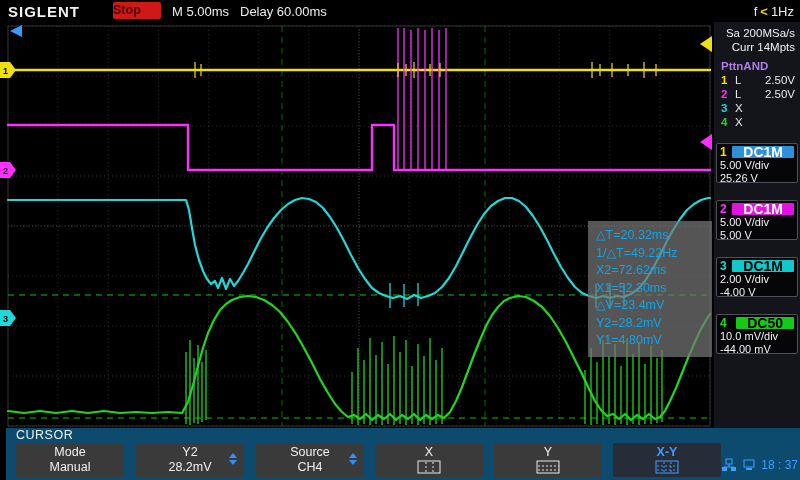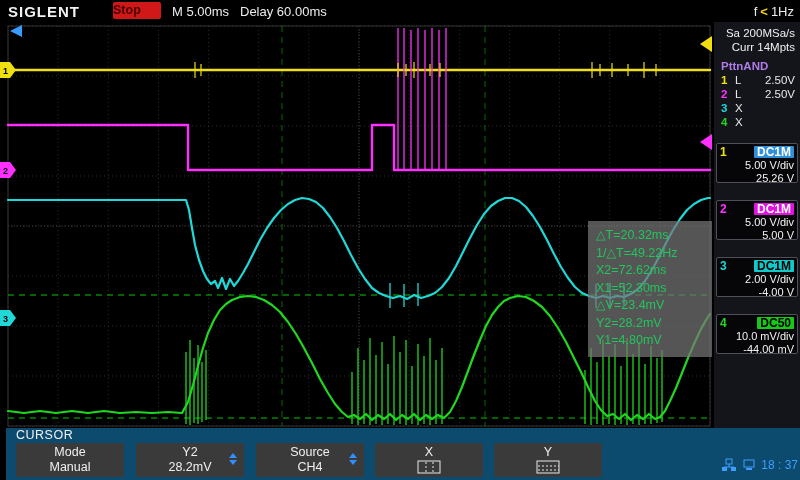--- a/index.html
+++ b/index.html
@@ -13,40 +13,40 @@
   .topbar{position:absolute;left:0;top:0;width:800px;height:22px;background:#000;z-index:6}
   .logo{position:absolute;left:8px;top:3px;font-size:15px;font-weight:bold;letter-spacing:1px;color:#f2f2f2}
   .stop-badge{position:absolute;left:113px;top:2px;width:48px;height:17px;background:#d01818;color:#4a0000;
               font-size:12.5px;font-weight:bold;text-align:left;line-height:17px;border-radius:2px}
   .tb-text{position:absolute;top:4px;font-size:13px;color:#ececec}
   .freq{position:absolute;right:6px;top:4px;font-size:13px;color:#ececec}
   .freq .lt{color:#f5d312;font-weight:bold;margin:0 3px}
 
   
   .meas-box{position:absolute;left:588px;top:221px;width:124px;height:136px;z-index:3;
-            background:rgba(118,118,118,0.72);padding:6px 8px;font-size:12.5px;line-height:17.5px;color:#22c55e}
+            background:rgba(118,118,118,0.72);padding:6px 8px;font-size:12.5px;line-height:17.5px;color:#0ea5e9}
 
   
   .sidebar{position:absolute;left:714px;top:22px;width:86px;height:406px;background:#14141b;z-index:4}
   .acq{position:absolute;top:4px;right:5px;text-align:right;font-size:11.5px;line-height:14px;color:#f0f0f0}
   .pttn{position:absolute;top:37px;left:7px;right:5px;font-size:11.5px;line-height:14px}
   .pttn-head{display:flex;color:#b07ce8;font-weight:bold}
   .pttn-row{display:flex;color:#e8e8e8}
   .pttn-row .pch{width:14px;font-weight:bold}
   .pttn-row .pmode{width:20px}
   .pttn-row .pval{margin-left:auto}
   .c1{color:#f0e010}.c2{color:#ff30ff}.c3{color:#20d8d8}.c4{color:#20d820}
   .chbox{position:absolute;left:2px;width:82px;height:40px;background:#060608;border:1px solid #50505a;
          border-radius:2px;padding:1px 3px;font-size:11px;line-height:12.5px;cursor:pointer}
   .chrow1{display:flex;align-items:center;height:14px}
   .chnum{font-weight:bold;font-size:12px}
-  .chbadge{margin-left:auto;font-size:12px;font-weight:bold;padding:0 3px;border-radius:1px;line-height:12px}
+  .chbadge{margin-left:auto;font-size:14px;font-weight:bold;padding:0 11px;border-radius:1px;line-height:12px}
   .b1{background:#2f8fd9;color:#fff}.b2{background:#e312e3;color:#fff}
   .b3{background:#12c9c9;color:#000}.b4{background:#16c916;color:#000}
-  .chscale,.choffset{text-align:right;color:#f2f2f2}
+  .chscale,.choffset{color:#f2f2f2}
 
   
   .bottombar{position:absolute;left:6px;top:428px;width:800px;height:52px;background:#0c4a6e;z-index:6}
   .cursor-label{position:absolute;left:10px;top:0;font-size:12.5px;color:#f0f0f0;letter-spacing:.5px}
   .menu-btn{position:absolute;top:15px;width:108px;height:34px;background:#3a3a3a;border-radius:2px;
             text-align:center;color:#f0f0f0;cursor:pointer}
   .menu-btn .lbl{font-size:12.5px;line-height:16px;margin-top:1px}
   .menu-btn .val{font-size:12.5px;line-height:14px}
   .menu-btn.sel{background:#262c38}
   .menu-btn.sel .lbl{color:#3f9dff;font-weight:bold}
@@ -312,20 +312,30 @@
 
     <div class="menu-btn" style="left:488px">
       <div class="lbl">Y</div>
       <svg class="btn-icon" width="24" height="14">
         <rect x="1" y="1" width="22" height="12" fill="none" stroke="#e8e8e8"></rect>
         <line x1="2" y1="6" x2="23" y2="6" stroke="#e8e8e8" stroke-dasharray="2 2"></line>
         <line x1="2" y1="10" x2="23" y2="10" stroke="#e8e8e8" stroke-dasharray="2 2"></line>
       </svg>
     </div>
 
+    <div class="menu-btn sel" style="left:607px">
+      <div class="lbl">X-Y</div>
+      <svg class="btn-icon" width="24" height="14">
+        <rect x="1" y="1" width="22" height="12" fill="none" stroke="#3f9dff"></rect>
+        <line x1="9" y1="2" x2="9" y2="13" stroke="#3f9dff" stroke-dasharray="2 2"></line>
+        <line x1="16" y1="2" x2="16" y2="13" stroke="#3f9dff" stroke-dasharray="2 2"></line>
+        <line x1="2" y1="6" x2="23" y2="6" stroke="#3f9dff" stroke-dasharray="2 2"></line>
+        <line x1="2" y1="10" x2="23" y2="10" stroke="#3f9dff" stroke-dasharray="2 2"></line>
+      </svg>
+    </div>
 
     <div class="bicons">
       <svg width="14" height="13">
         <rect x="4" y="1" width="6" height="5" fill="none" stroke="#3f9dff"></rect>
         <line x1="7" y1="6" x2="7" y2="9" stroke="#3f9dff"></line>
         <line x1="2" y1="9" x2="12" y2="9" stroke="#3f9dff"></line>
         <rect x="0" y="9" width="5" height="4" fill="#3f9dff"></rect>
         <rect x="9" y="9" width="5" height="4" fill="#3f9dff"></rect>
       </svg>
       <svg width="14" height="13">

